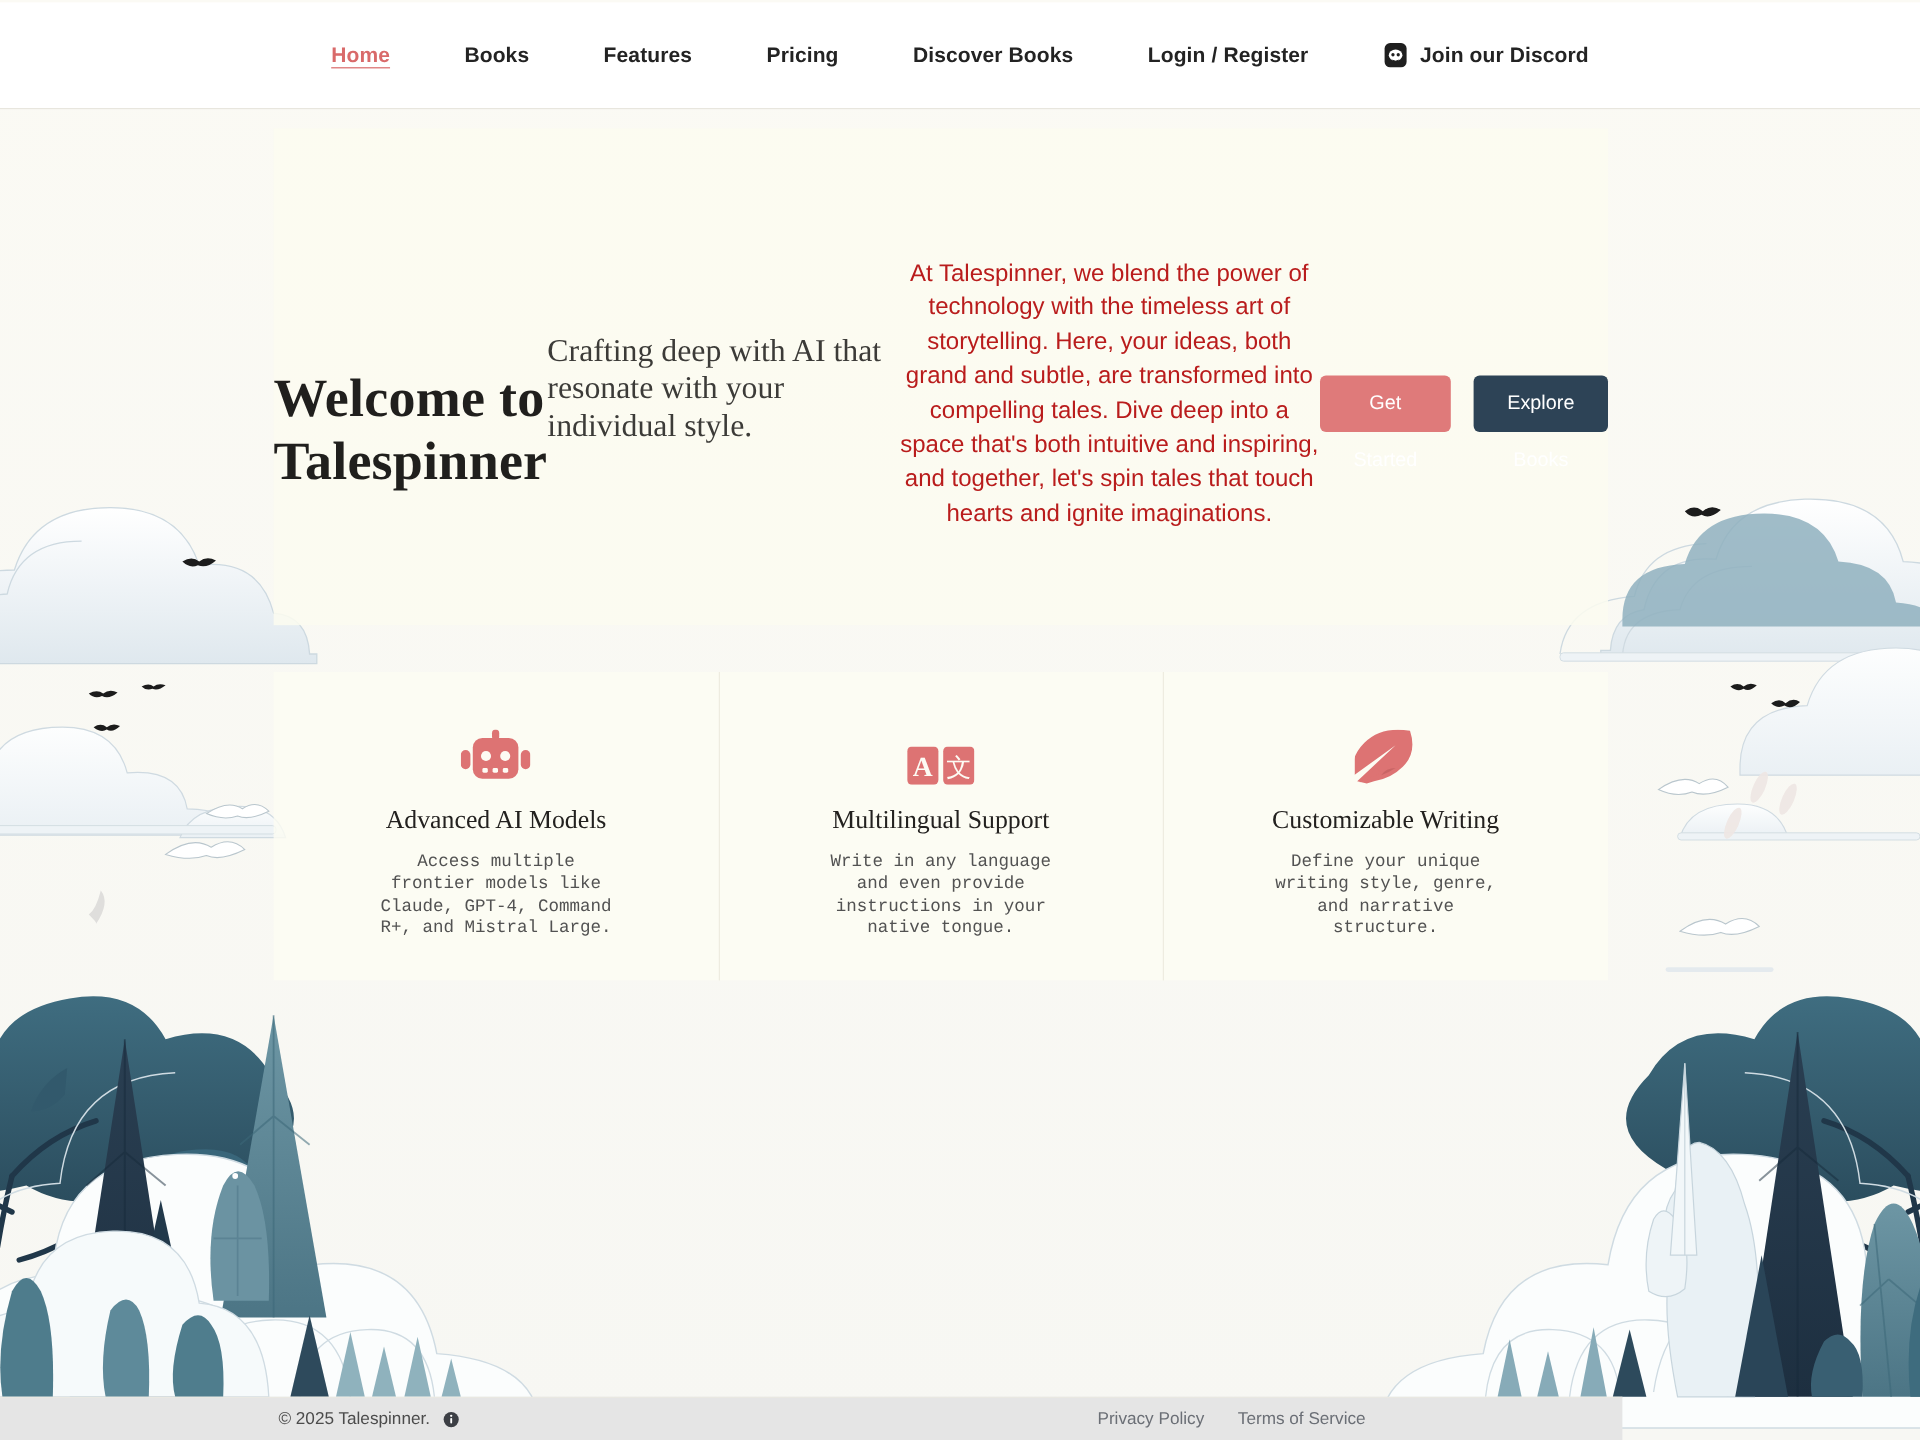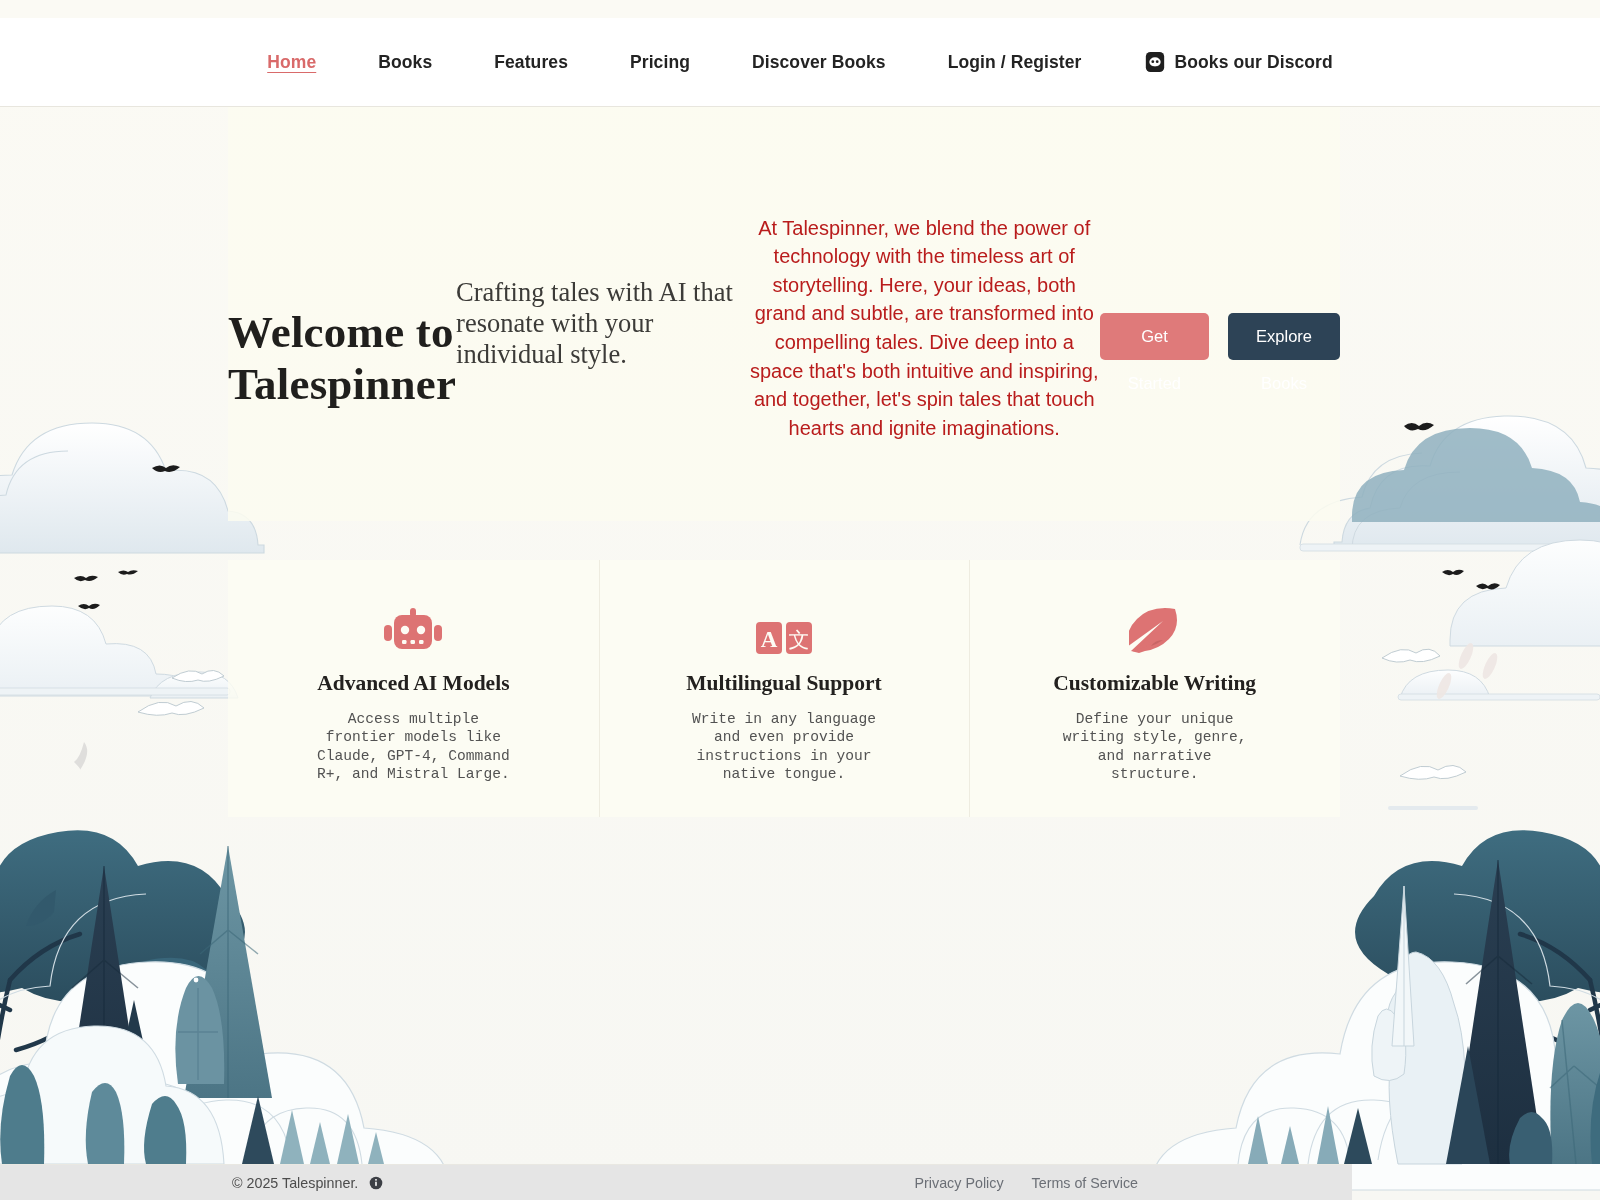--- a/index.html
+++ b/index.html
@@ -11,21 +11,21 @@
   }
   .page { position:relative; width:1600px; height:1200px; overflow:hidden; background:#fbfaf4; }
 
   
   .scenery { position:absolute; inset:0; z-index:0; pointer-events:none; }
   .scenery svg { display:block; width:1600px; height:1200px; }
 
   
   .topgap { position:absolute; top:0; left:0; width:1600px; height:18px; background:#fbfaf4; z-index:5; }
   header.navbar {
-    position:absolute; top:18px; left:0; width:1600px; height:89px;
+    position:absolute; top:2px; left:0; width:1600px; height:89px;
     background:#ffffff; border-bottom:1px solid #e8e6de;
     display:flex; align-items:center; justify-content:center;
     z-index:6;
   }
   nav.mainnav { display:flex; align-items:center; gap:0; }
   nav.mainnav a {
     font-size:17.5px; font-weight:bold; color:#232323; text-decoration:none;
     padding:0 31px; letter-spacing:.1px; white-space:nowrap;
   }
   nav.mainnav a.active { color:#d96a6a; text-decoration:underline; text-underline-offset:4px; }
@@ -76,21 +76,21 @@
     position:relative;
   }
   .fcard + .fcard::before {
     content:""; position:absolute; left:0; top:0; width:1px; height:257px;
     background:rgba(225,222,208,0.55);
   }
   .fcard .ficon { height:46px; display:flex; align-items:flex-end; justify-content:center; }
   .fcard .ficon svg { display:block; }
   .fcard h3 {
     font-family:"Liberation Serif", serif;
-    font-size:21.5px; font-weight:bold; color:#23211f;
+    font-size:21.5px; font-weight:normal; color:#23211f;
     margin-top:17px; white-space:nowrap;
   }
   .fcard p {
     margin:14px auto 0; max-width:196px;
     font-size:14.6px; line-height:1.26; color:#525252;font-family:Liberation Mono, monospace;
   }
 
   
   footer.sitefooter {
     position:absolute; left:0; bottom:0; width:1352px; height:36px;
@@ -282,28 +282,28 @@
       <a href="#" class="discord-link">
         <span class="dicon">
           <svg viewBox="0 0 24 24" width="22" height="22" xmlns="http://www.w3.org/2000/svg">
             <rect x="2" y="1" width="20" height="22" rx="5" fill="#1f1f1f"></rect>
             <ellipse cx="12" cy="12" rx="6.2" ry="5.2" fill="#ffffff"></ellipse>
             <circle cx="9.6" cy="11.6" r="1.5" fill="#1f1f1f"></circle>
             <circle cx="14.4" cy="11.6" r="1.5" fill="#1f1f1f"></circle>
             <path d="M9 16 q3 2 6 0 l-1 2 q-2 1 -4 0 z" fill="#1f1f1f"></path>
           </svg>
         </span>
-        <span>Books our Discord</span>
+        <span>Join our Discord</span>
       </a>
     </nav>
   </header>
 
   <section class="hero">
     <h1>Welcome to Talespinner</h1>
-    <h2>Crafting tales with AI that resonate with your individual style.</h2>
+    <h2>Crafting deep with AI that resonate with your individual style.</h2>
     <p class="lead">At Talespinner, we blend the power of technology with the timeless art of storytelling. Here, your ideas, both grand and subtle, are transformed into compelling tales. Dive deep into a space that's both intuitive and inspiring, and together, let's spin tales that touch hearts and ignite imaginations.</p>
     <div class="cta-row">
       <button class="btn btn-primary">Get Started</button>
       <button class="btn btn-secondary">Explore Books</button>
     </div>
   </section>
 
   <section class="features">
 
     <div class="fcard">

